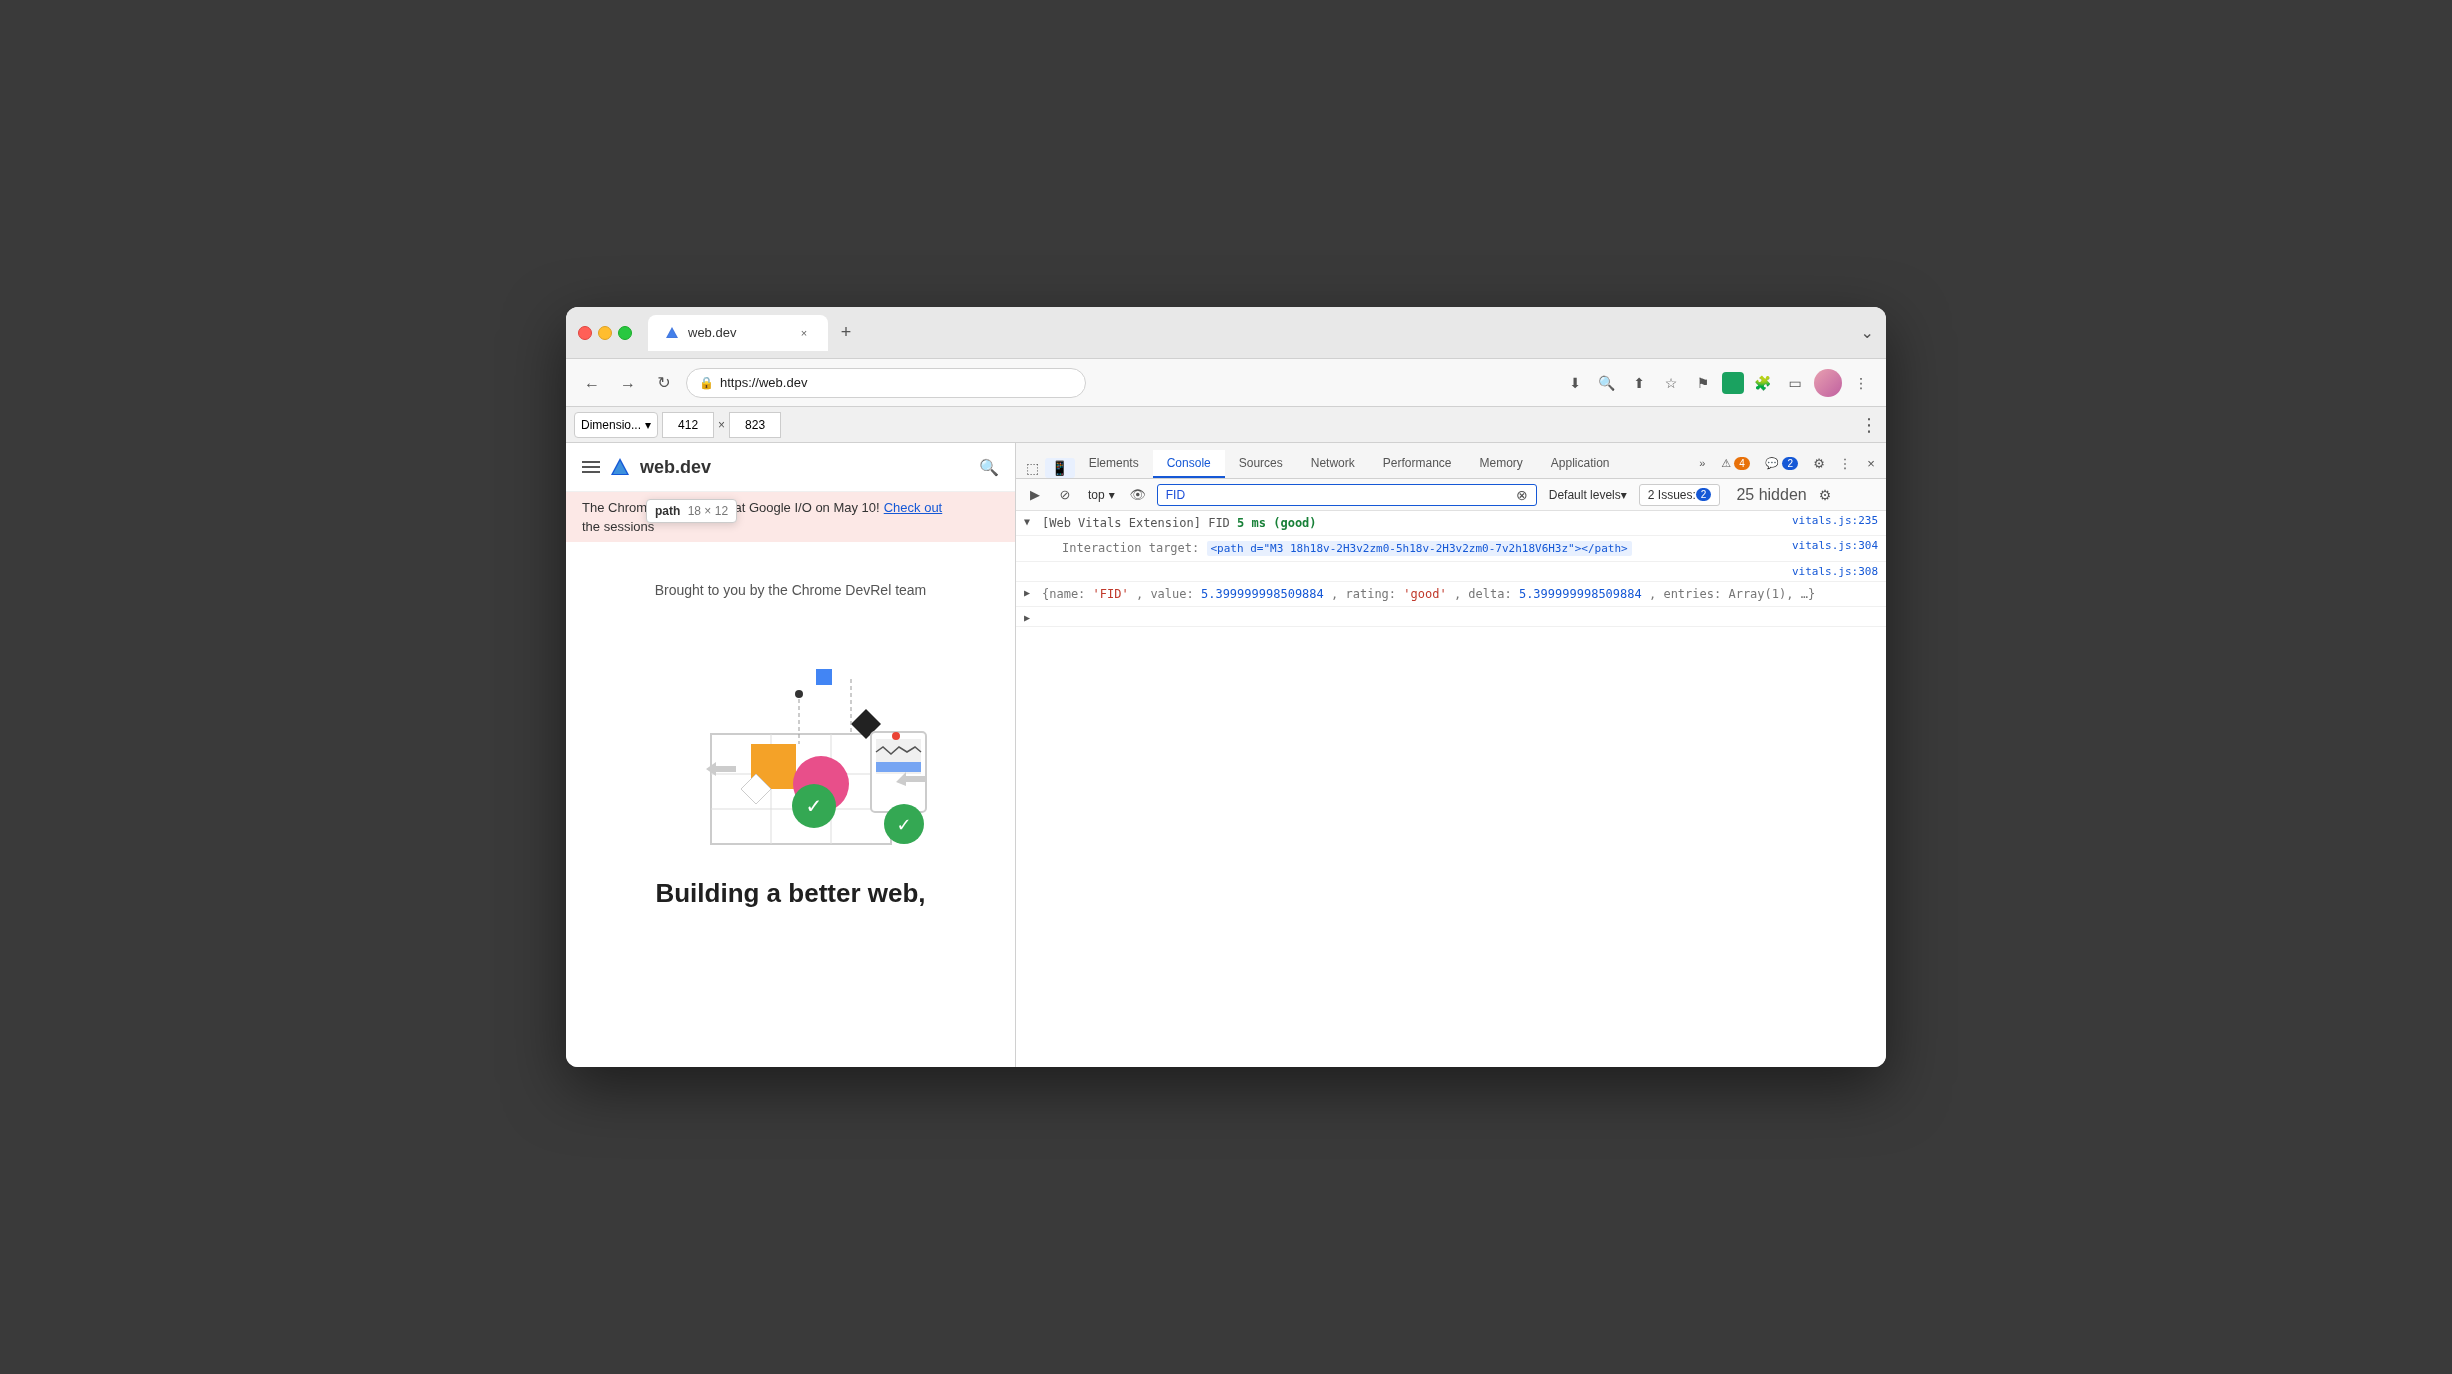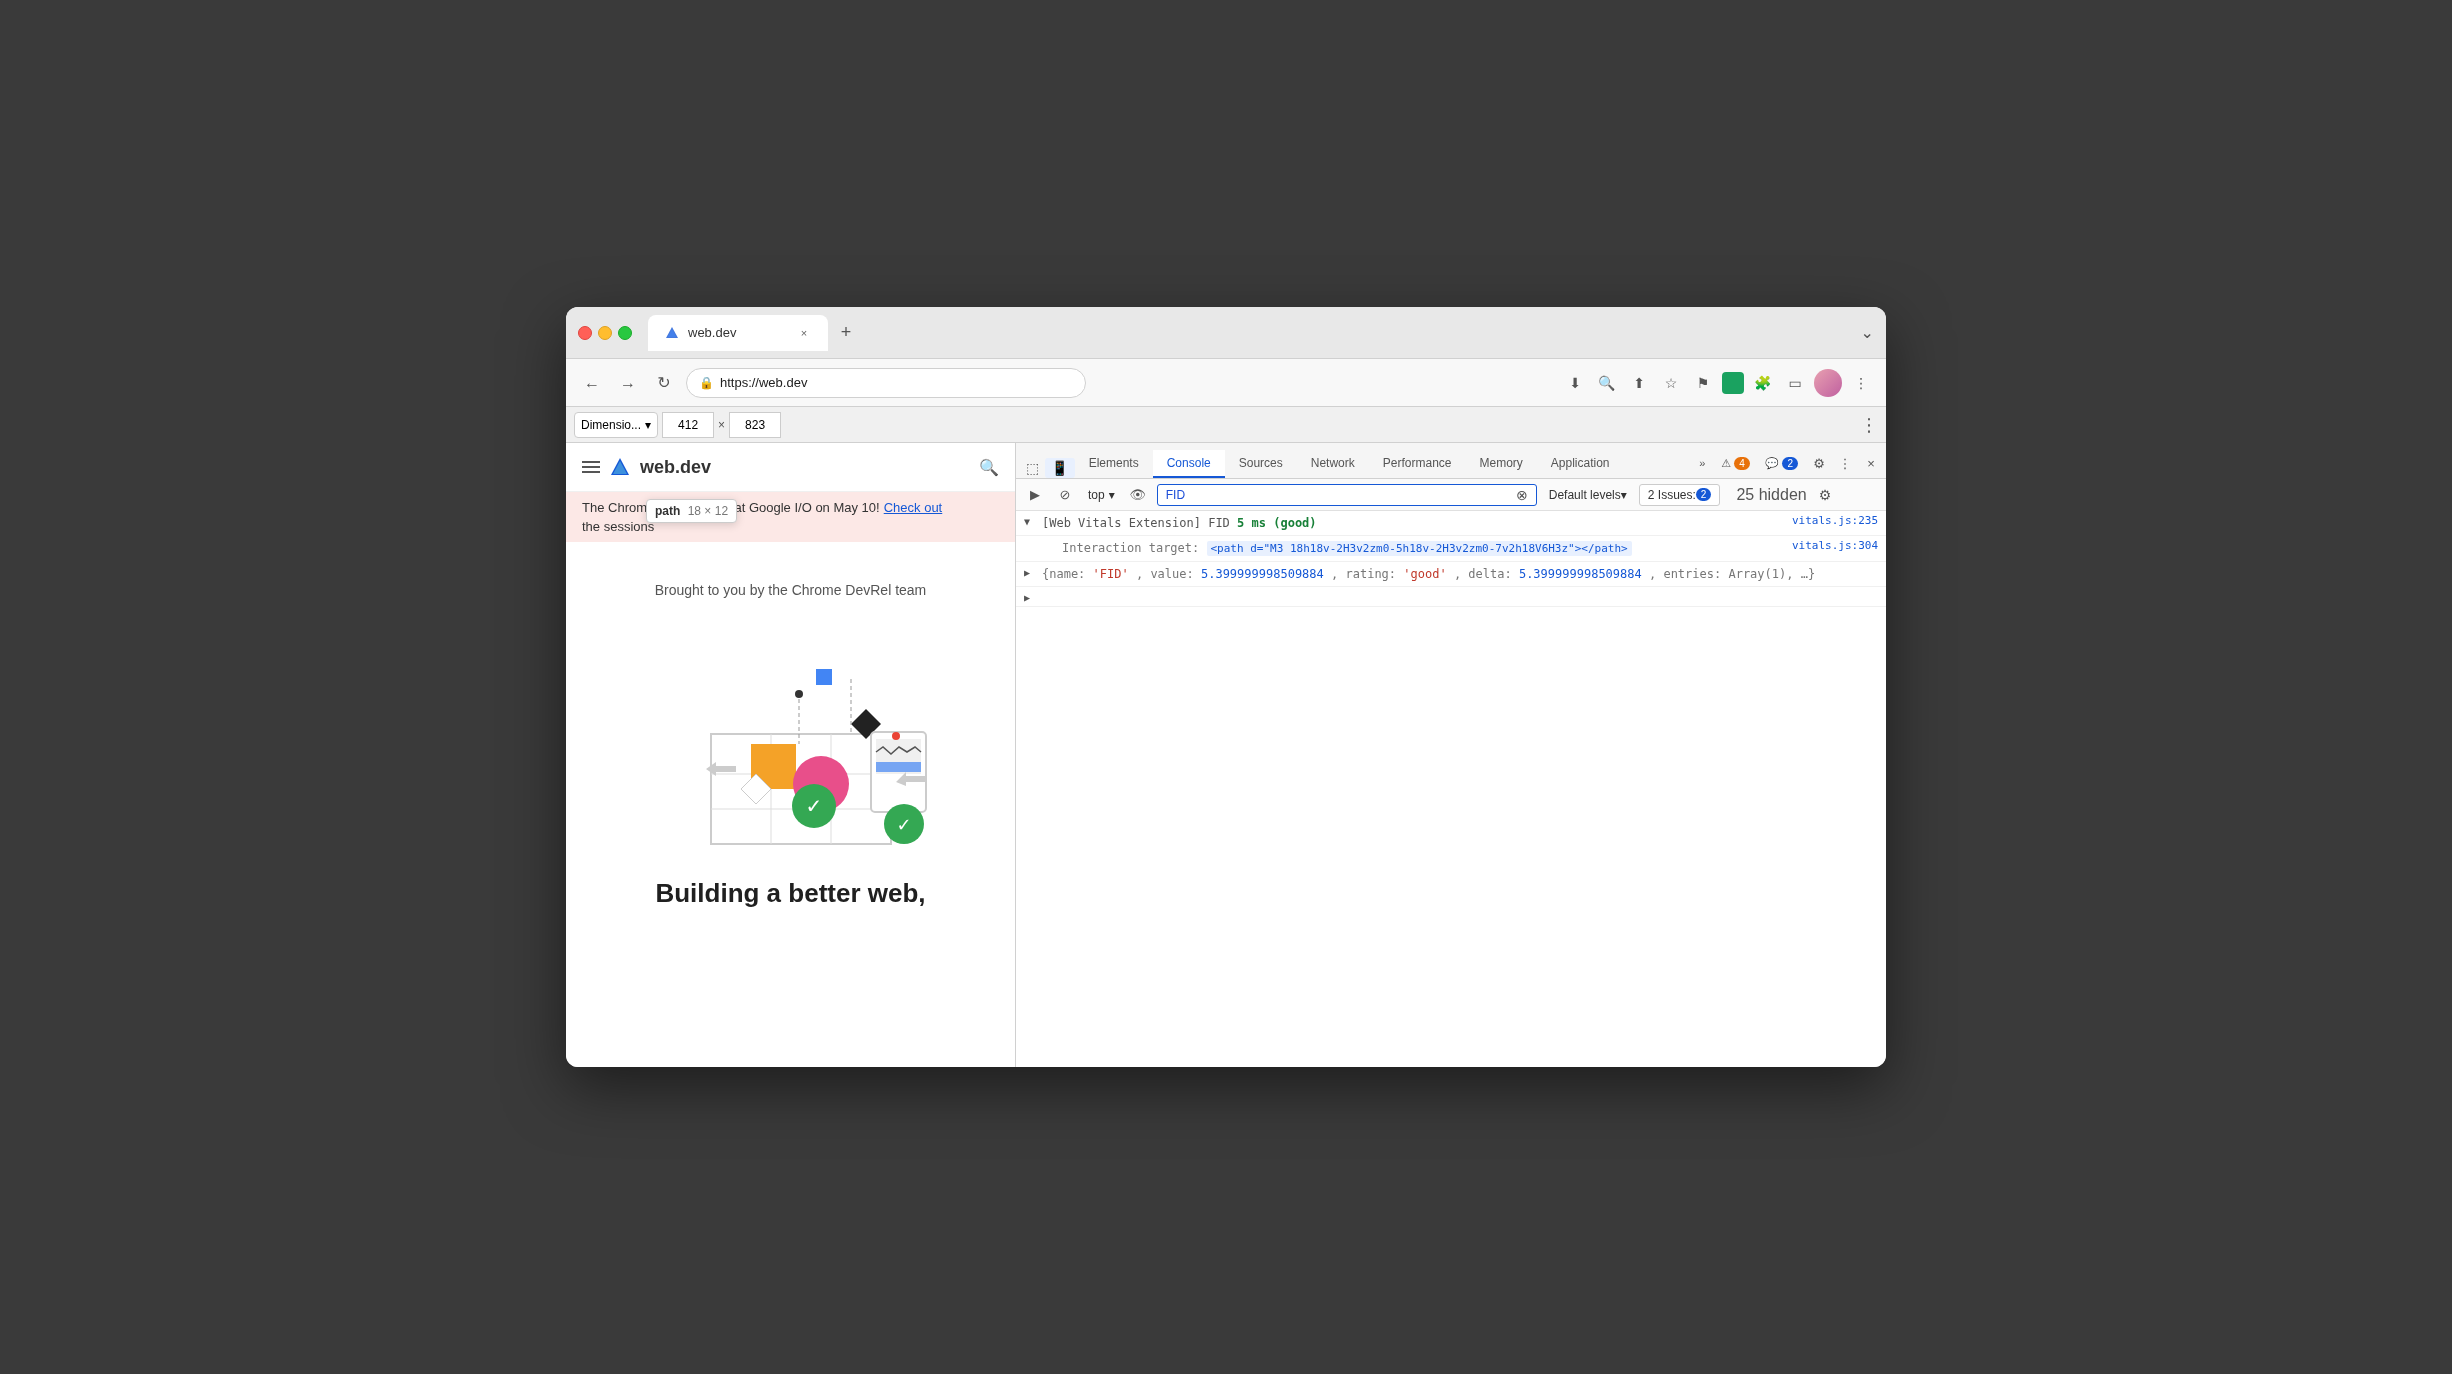--- a/index.html
+++ b/index.html
@@ -721,20 +721,25 @@
         <div class="console-row" style="padding-left:28px;">
           <span class="expand-arrow"></span>
           <div class="console-message">
             <span class="c-gray">Interaction target: </span>
             <span style="background:#e8f0fe; padding:1px 4px; border-radius:2px; color:#1558d6; font-size:11px;">&lt;path d="M3 18h18v-2H3v2zm0-5h18v-2H3v2zm0-7v2h18V6H3z"&gt;&lt;/path&gt;</span>
           </div>
           <span class="console-source">vitals.js:304</span>
         </div>
 
 
+        <div class="console-row" style="padding-left:28px;">
+          <span class="expand-arrow"></span>
+          <div class="console-message"></div>
+          <span class="console-source">vitals.js:308</span>
+        </div>
 
         <div class="console-row log-row">
           <span class="expand-arrow">▶</span>
           <div class="console-message">
             <span class="c-gray">{name: </span>
             <span class="c-red">'FID'</span>
             <span class="c-gray">, value: </span>
             <span class="c-blue">5.399999998509884</span>
             <span class="c-gray">, rating: </span>
             <span class="c-red">'good'</span>

